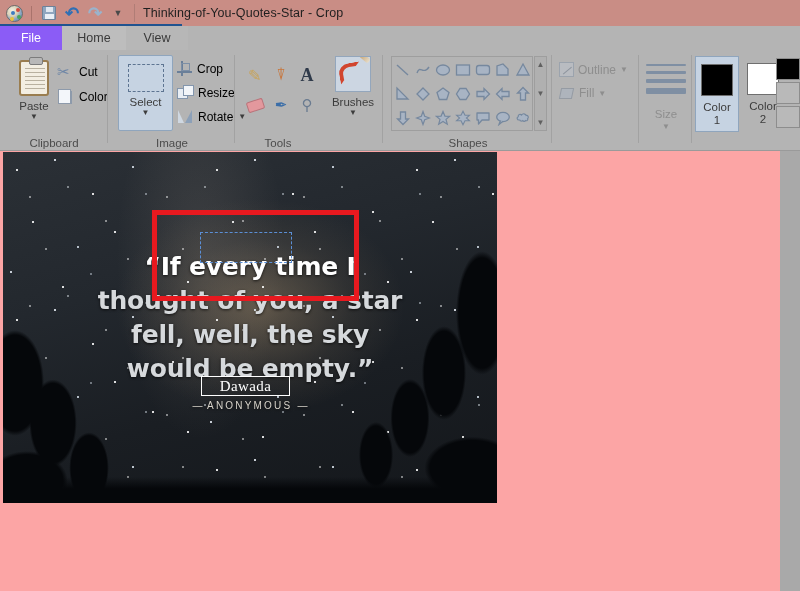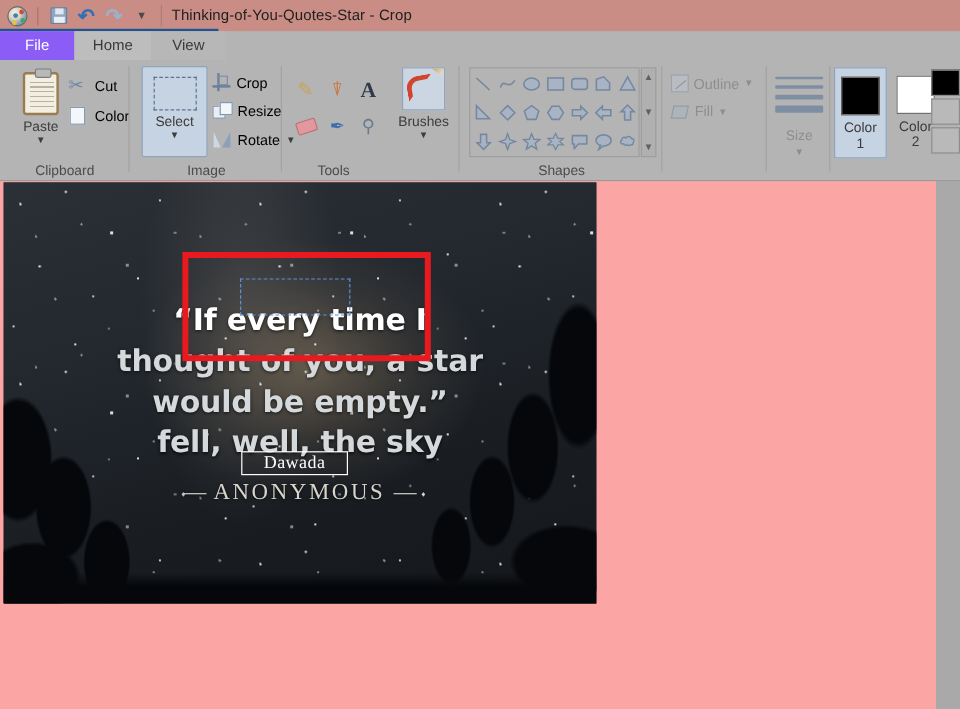--- a/index.html
+++ b/index.html
@@ -345,22 +345,22 @@
   .quote {
     position: absolute; left: 0; top: 98px; width: 494px;
     text-align: center; color: #d6d9dc;
     font-family: "DejaVu Sans", sans-serif; font-weight: bold;
     font-size: 25px; line-height: 34px; letter-spacing: -.2px;
     text-shadow: 0 1px 3px rgba(0,0,0,.7);
   }
   .quote .l1 { color: #ffffff; }
   .attrib {
     position: absolute; left: 0; top: 248px; width: 494px; text-align: center;
-    color: #d8d4cb; font-family: Liberation Serif, serif;
-    font-size: 19px; letter-spacing: 2.2px;
+    color: #d8d4cb; font-family: Liberation Sans, sans-serif;
+    font-size: 10px; letter-spacing: 2.2px;
     text-shadow: 0 1px 3px rgba(0,0,0,.7);
   }
   .attrib .dash { letter-spacing: 0; }
 
   
   .textbox-frame {
     position: absolute; left: 198px; top: 224px; width: 89px; height: 20px;
     border: 1.4px solid #ffffff;
   }
   .textbox-word {
@@ -663,22 +663,22 @@
   <div class="canvas">
     <div class="sky"></div>
     <div class="stars"></div>
     <div class="trees-l"></div>
     <div class="trees-r"></div>
     <div class="ground"></div>
 
     <div class="quote">
       <div class="l1">“If every time I</div>
       <div>thought of you, a star</div>
+      <div>fell, well, the sky</div>
       <div>would be empty.”</div>
-      <div>fell, well, the sky</div>
     </div>
     <div class="attrib">
       <span class="dash">—</span>
       <span>ANONYMOUS</span>
       <span class="dash">—</span>
     </div>
 
     <div class="textbox-frame">
       <div class="textbox-word">Dawada</div>
     </div>

